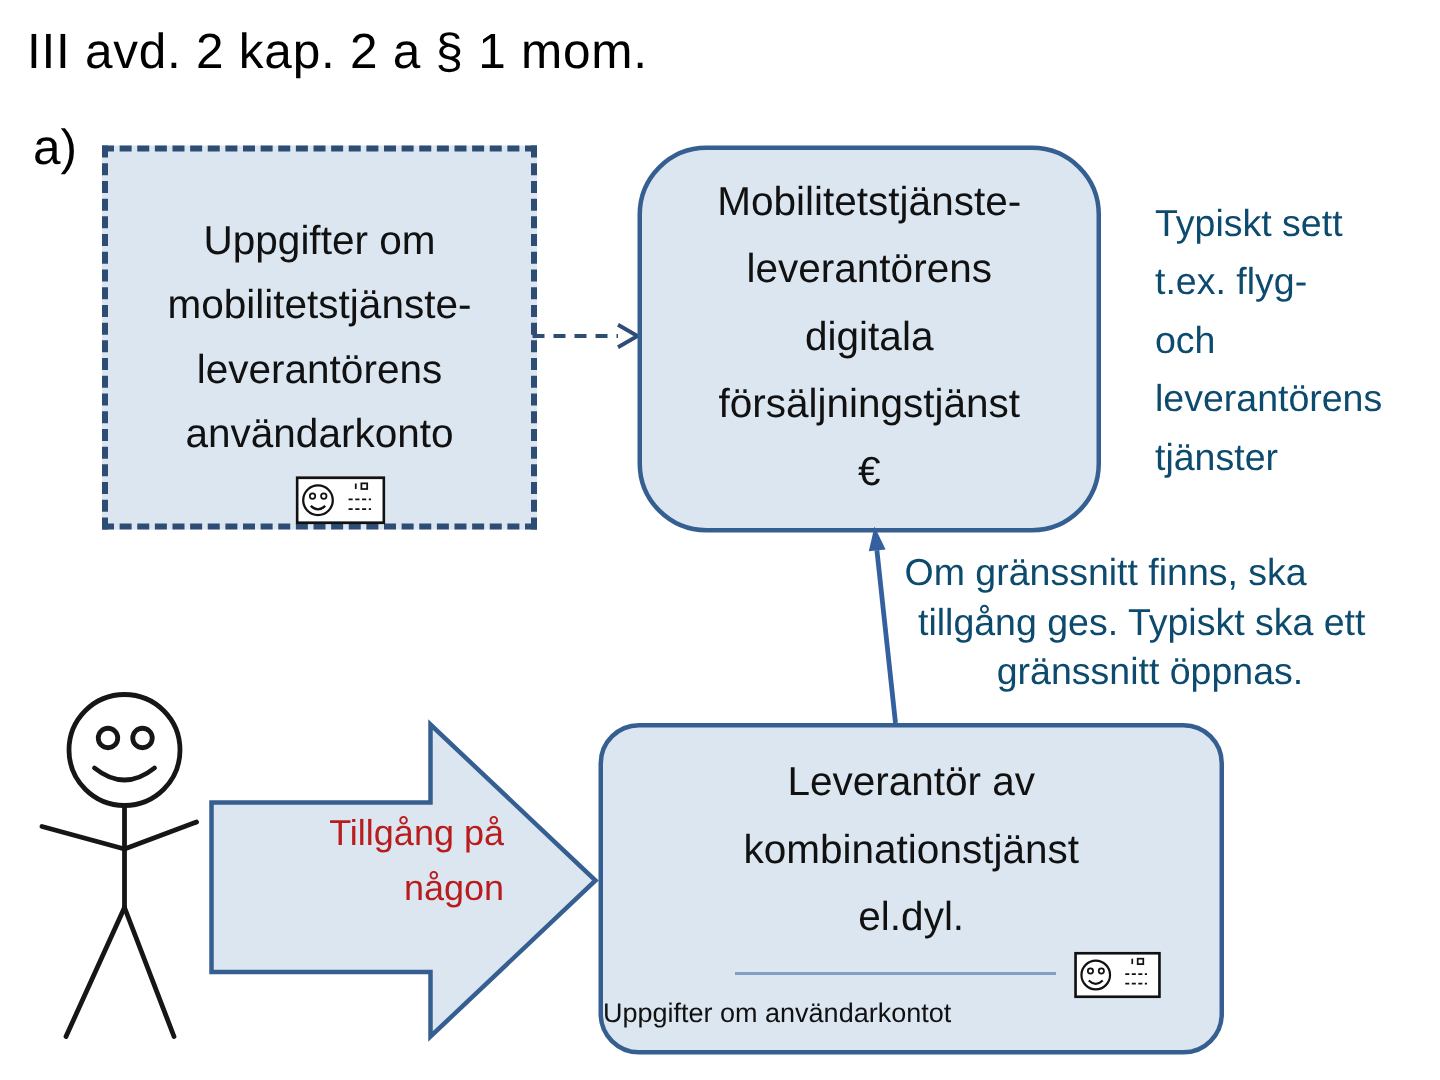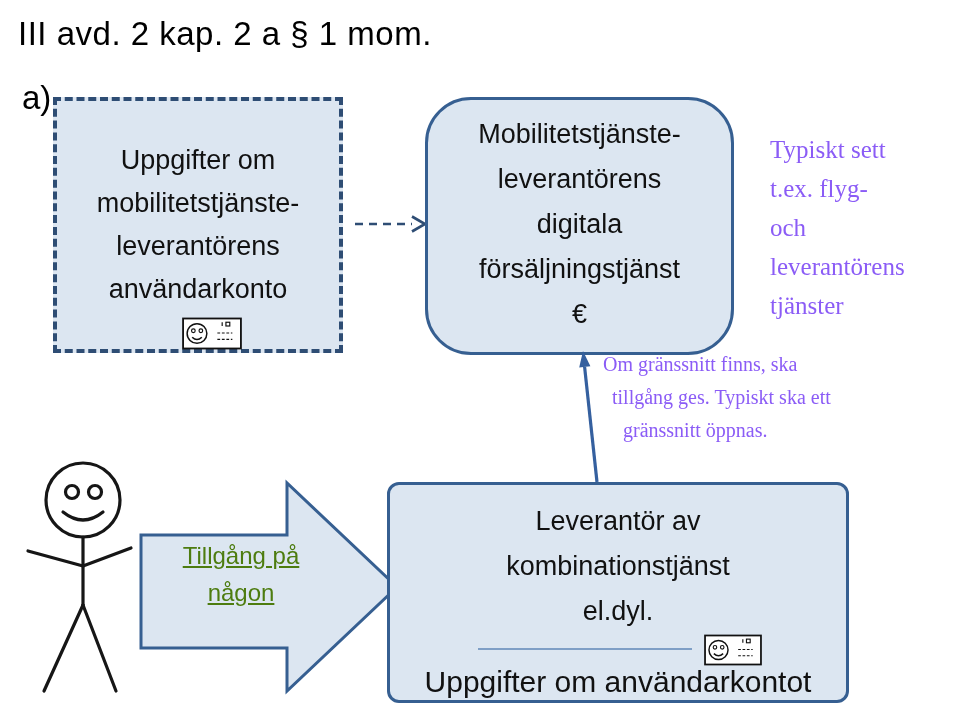--- a/index.html
+++ b/index.html
@@ -26,66 +26,66 @@
   }
   .section-label{
     position:absolute;left:22px;top:78px;
     font-size:33px;line-height:40px;color:#000;
   }
 
   .box{position:absolute;background:var(--box-fill);box-sizing:border-box;text-align:center;}
   .box .line{font-size:27px;color:#111;}
 
   .dashed-box{
-    left:53px;top:97px;width:290px;height:256px;
+    left:68px;top:97px;width:290px;height:256px;
     border:4px dashed var(--dashed-border);
   }
   .dashed-box .lines{margin-top:38px;}
   .dashed-box .line{line-height:43px;}
   .dashed-box .icon-wrap{position:absolute;left:125px;top:216px;width:60px;height:33px;}
 
   .top-box{
     left:425px;top:97px;width:309px;height:258px;
     border:3px solid var(--box-border);
     border-radius:46px;
   }
   .top-box .lines{margin-top:12px;}
   .top-box .line{line-height:45px;}
 
   .bottom-box{
-    left:387px;top:482px;width:462px;height:221px;
+    left:399px;top:482px;width:417px;height:221px;
     border:3px solid var(--box-border);
-    border-radius:12px;
+    border-radius:27px;
   }
   .bottom-box .lines{margin-top:14px;}
   .bottom-box .line{line-height:45px;}
   .bottom-box .divider{
     position:absolute;left:88px;top:163px;width:214px;height:0;
     border-top:2px solid var(--divider-blue);
   }
   .bottom-box .icon-wrap{position:absolute;left:314px;top:149px;width:58px;height:32px;}
   .bottom-box .footer-line{
     position:absolute;left:0;right:0;top:180px;
-    font-size:30px;color:#111;text-align:center;
-  }
-
-  .note{position:absolute;color:#8b5cf6;font-family:Liberation Serif, serif;}
+    font-size:18px;color:#111;text-align:left;
+  }
+
+  .note{position:absolute;color:#0c4a6e;}
   .note-typical{left:770px;top:130px;font-size:25px;line-height:39px;}
-  .note-interface{left:603px;top:348px;font-size:20px;line-height:33px;}
+  .note-interface{left:603px;top:366px;font-size:25px;line-height:33px;}
   .note-interface .nline{white-space:nowrap;}
   .note-interface .nline.i1{padding-left:9px;}
-  .note-interface .nline.i2{padding-left:20px;}
+  .note-interface .nline.i2{padding-left:20px;text-align:center;}
 
   .svg-abs{position:absolute;}
   .stroke-black{stroke:#161616;fill:none;stroke-width:3.2;stroke-linecap:round;}
   .stick-head{fill:#ffffff;}
   .blockarrow-shape{fill:var(--box-fill);stroke:var(--box-border);stroke-width:3;stroke-linejoin:miter;}
   .block-arrow-text{
     position:absolute;left:146px;top:537px;width:190px;
-    text-align:center;font-size:24px;line-height:37px;color:#4d7c0f;text-decoration:underline;
+    text-align:right;font-size:24px;line-height:37px;color:#b91c1c;
   }
   .dash-conn{stroke:var(--dashed-border);stroke-width:2.6;fill:none;}
   .up-arrow{stroke:var(--arrow-blue);stroke-width:3.2;fill:none;}
   .up-arrow-head{fill:var(--arrow-blue);stroke:none;}
 
   .idcard-frame{fill:#ffffff;stroke:#111;stroke-width:1.7;}
   .idcard-stroke{fill:none;stroke:#111;stroke-width:1.4;}
   .idcard-thin{fill:none;stroke:#111;stroke-width:1.1;}
 </style>
 </head>

